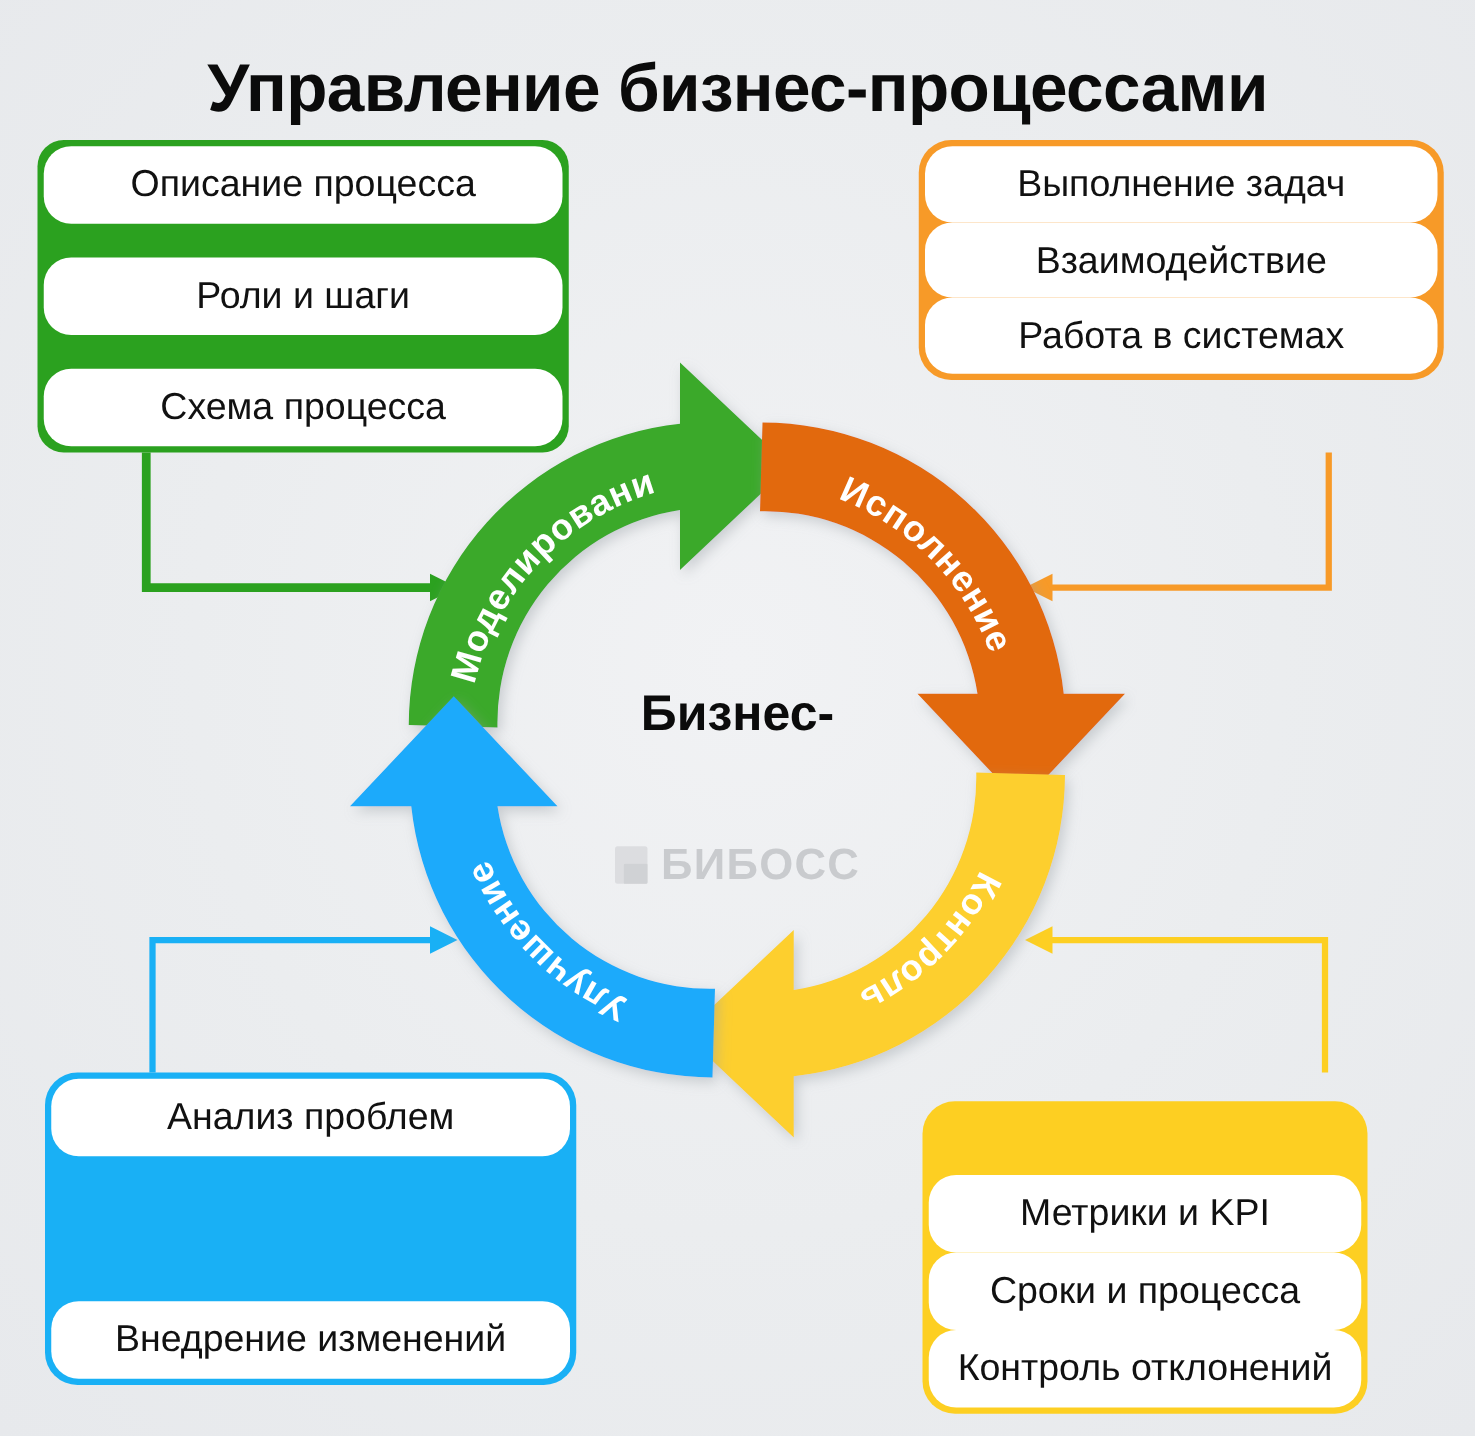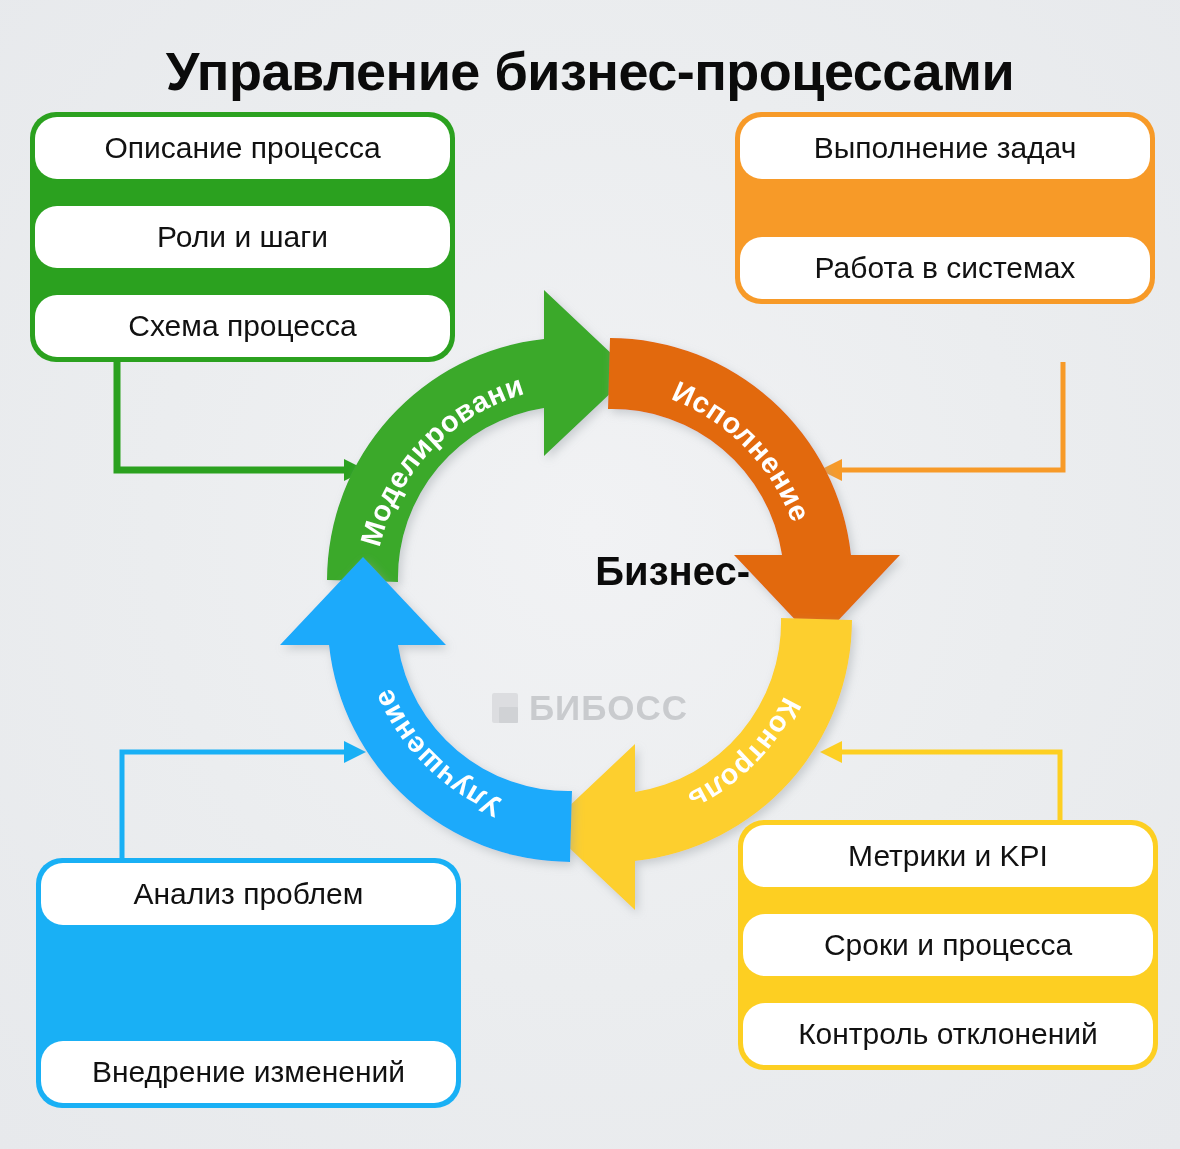--- a/index.html
+++ b/index.html
@@ -56,21 +56,21 @@
     overflow: hidden;
   }
   .group.g-green  { background: #2ba11f; }
   .group.g-orange { background: #f79a28; }
   .group.g-blue   { background: #19b0f5; }
   .group.g-yellow { background: #fdcf22; }
 
   #grp-green  { left: 30px;  top: 112px;  width: 425px; height: 250px; }
   #grp-orange { left: 735px; top: 112px;  width: 420px; height: 192px; }
   #grp-blue   { left: 36px;  top: 858px;  width: 425px; height: 250px; }
-  #grp-yellow { left: 738px; top: 820px;  width: 420px; height: 250px; }
+  #grp-yellow { left: 738px; top: 881px;  width: 356px; height: 250px; justify-content: flex-end; }
 
   
   .connectors {
     position: absolute;
     inset: 0;
     pointer-events: none;
   }
 
   
   .wheel {
@@ -86,30 +86,30 @@
     fill: #ffffff;
     letter-spacing: 0.5px;
   }
 
   
   .center-text {
     position: absolute;
     left: 430px;
     top: 548px;
     width: 320px;
-    text-align: right;
+    text-align: center;
     font-size: 40px;
     font-weight: bold;
     color: #0b0b0b;
     line-height: 46px;
   }
   .watermark {
     position: absolute;
     left: 430px;
-    top: 688px;
+    top: 672px;
     width: 320px;
     display: flex;
     align-items: center;
     justify-content: center;
     gap: 11px;
     opacity: 0.95;
   }
   .wm-mark {
     width: 26px;
     height: 30px;
@@ -233,28 +233,29 @@
 
   <div class="center-text">
     <div>Бизнес-</div>
   </div>
 
   <div class="watermark">
     <span class="wm-mark"></span>
     <span class="wm-text">БИБОСС</span>
   </div>
 
-  <div class="group g-green" id="grp-green" style="background: rgb(43, 161, 31);">
+  <div class="group g-green" id="grp-green" style="background: rgb(43, 161, 31); border-radius: 21px;">
     <div class="pill">Описание процесса</div>
     <div class="pill">Роли и шаги</div>
     <div class="pill">Схема процесса</div>
   </div>
 
   <div class="group g-orange" id="grp-orange" style="background: rgb(247, 154, 40);">
     <div class="pill">Выполнение задач</div>
+    <div class="pill">Взаимодействие</div>
     <div class="pill">Работа в системах</div>
   </div>
 
   <div class="group g-blue" id="grp-blue" style="background: rgb(25, 176, 245);">
     <div class="pill">Анализ проблем</div>
     <div class="pill">Внедрение изменений</div>
   </div>
 
   <div class="group g-yellow" id="grp-yellow" style="background: rgb(253, 207, 34);">
     <div class="pill">Метрики и KPI</div>

